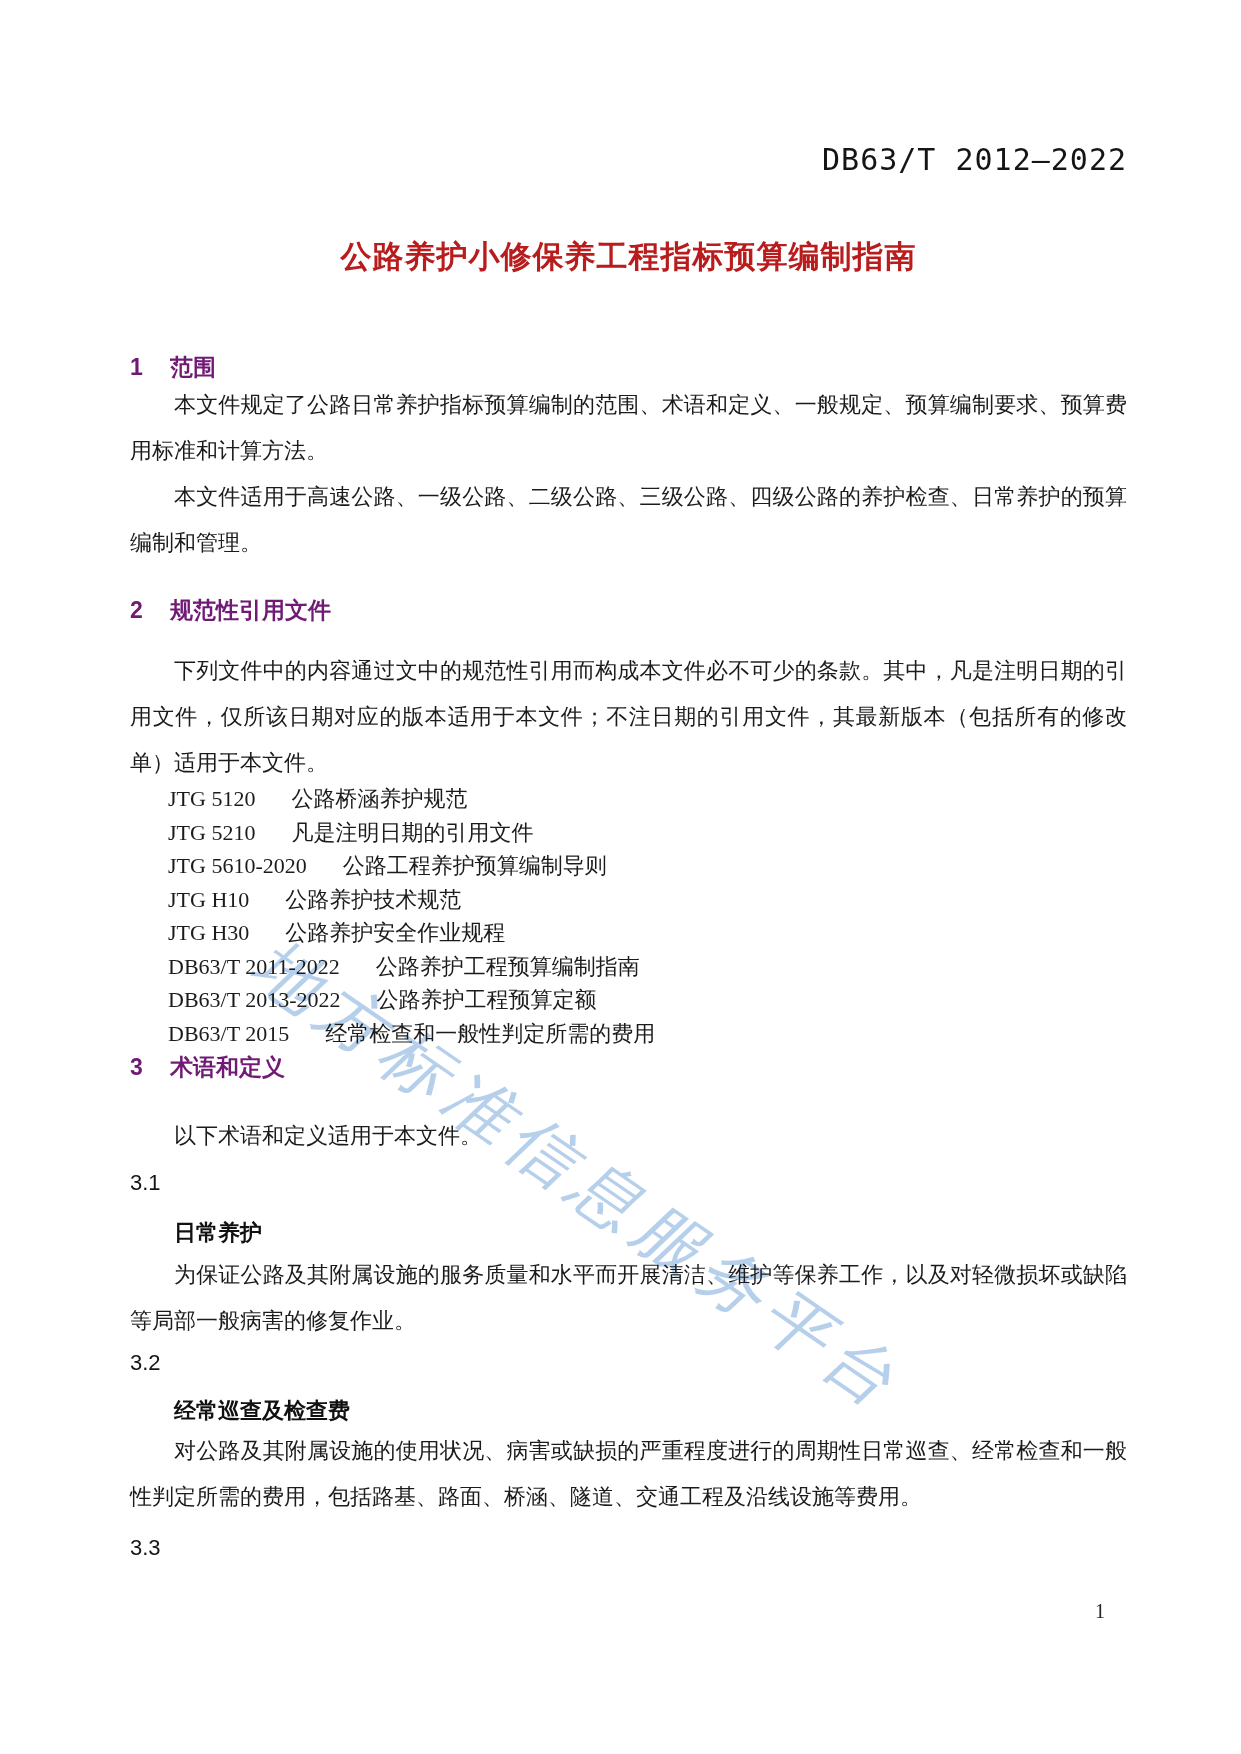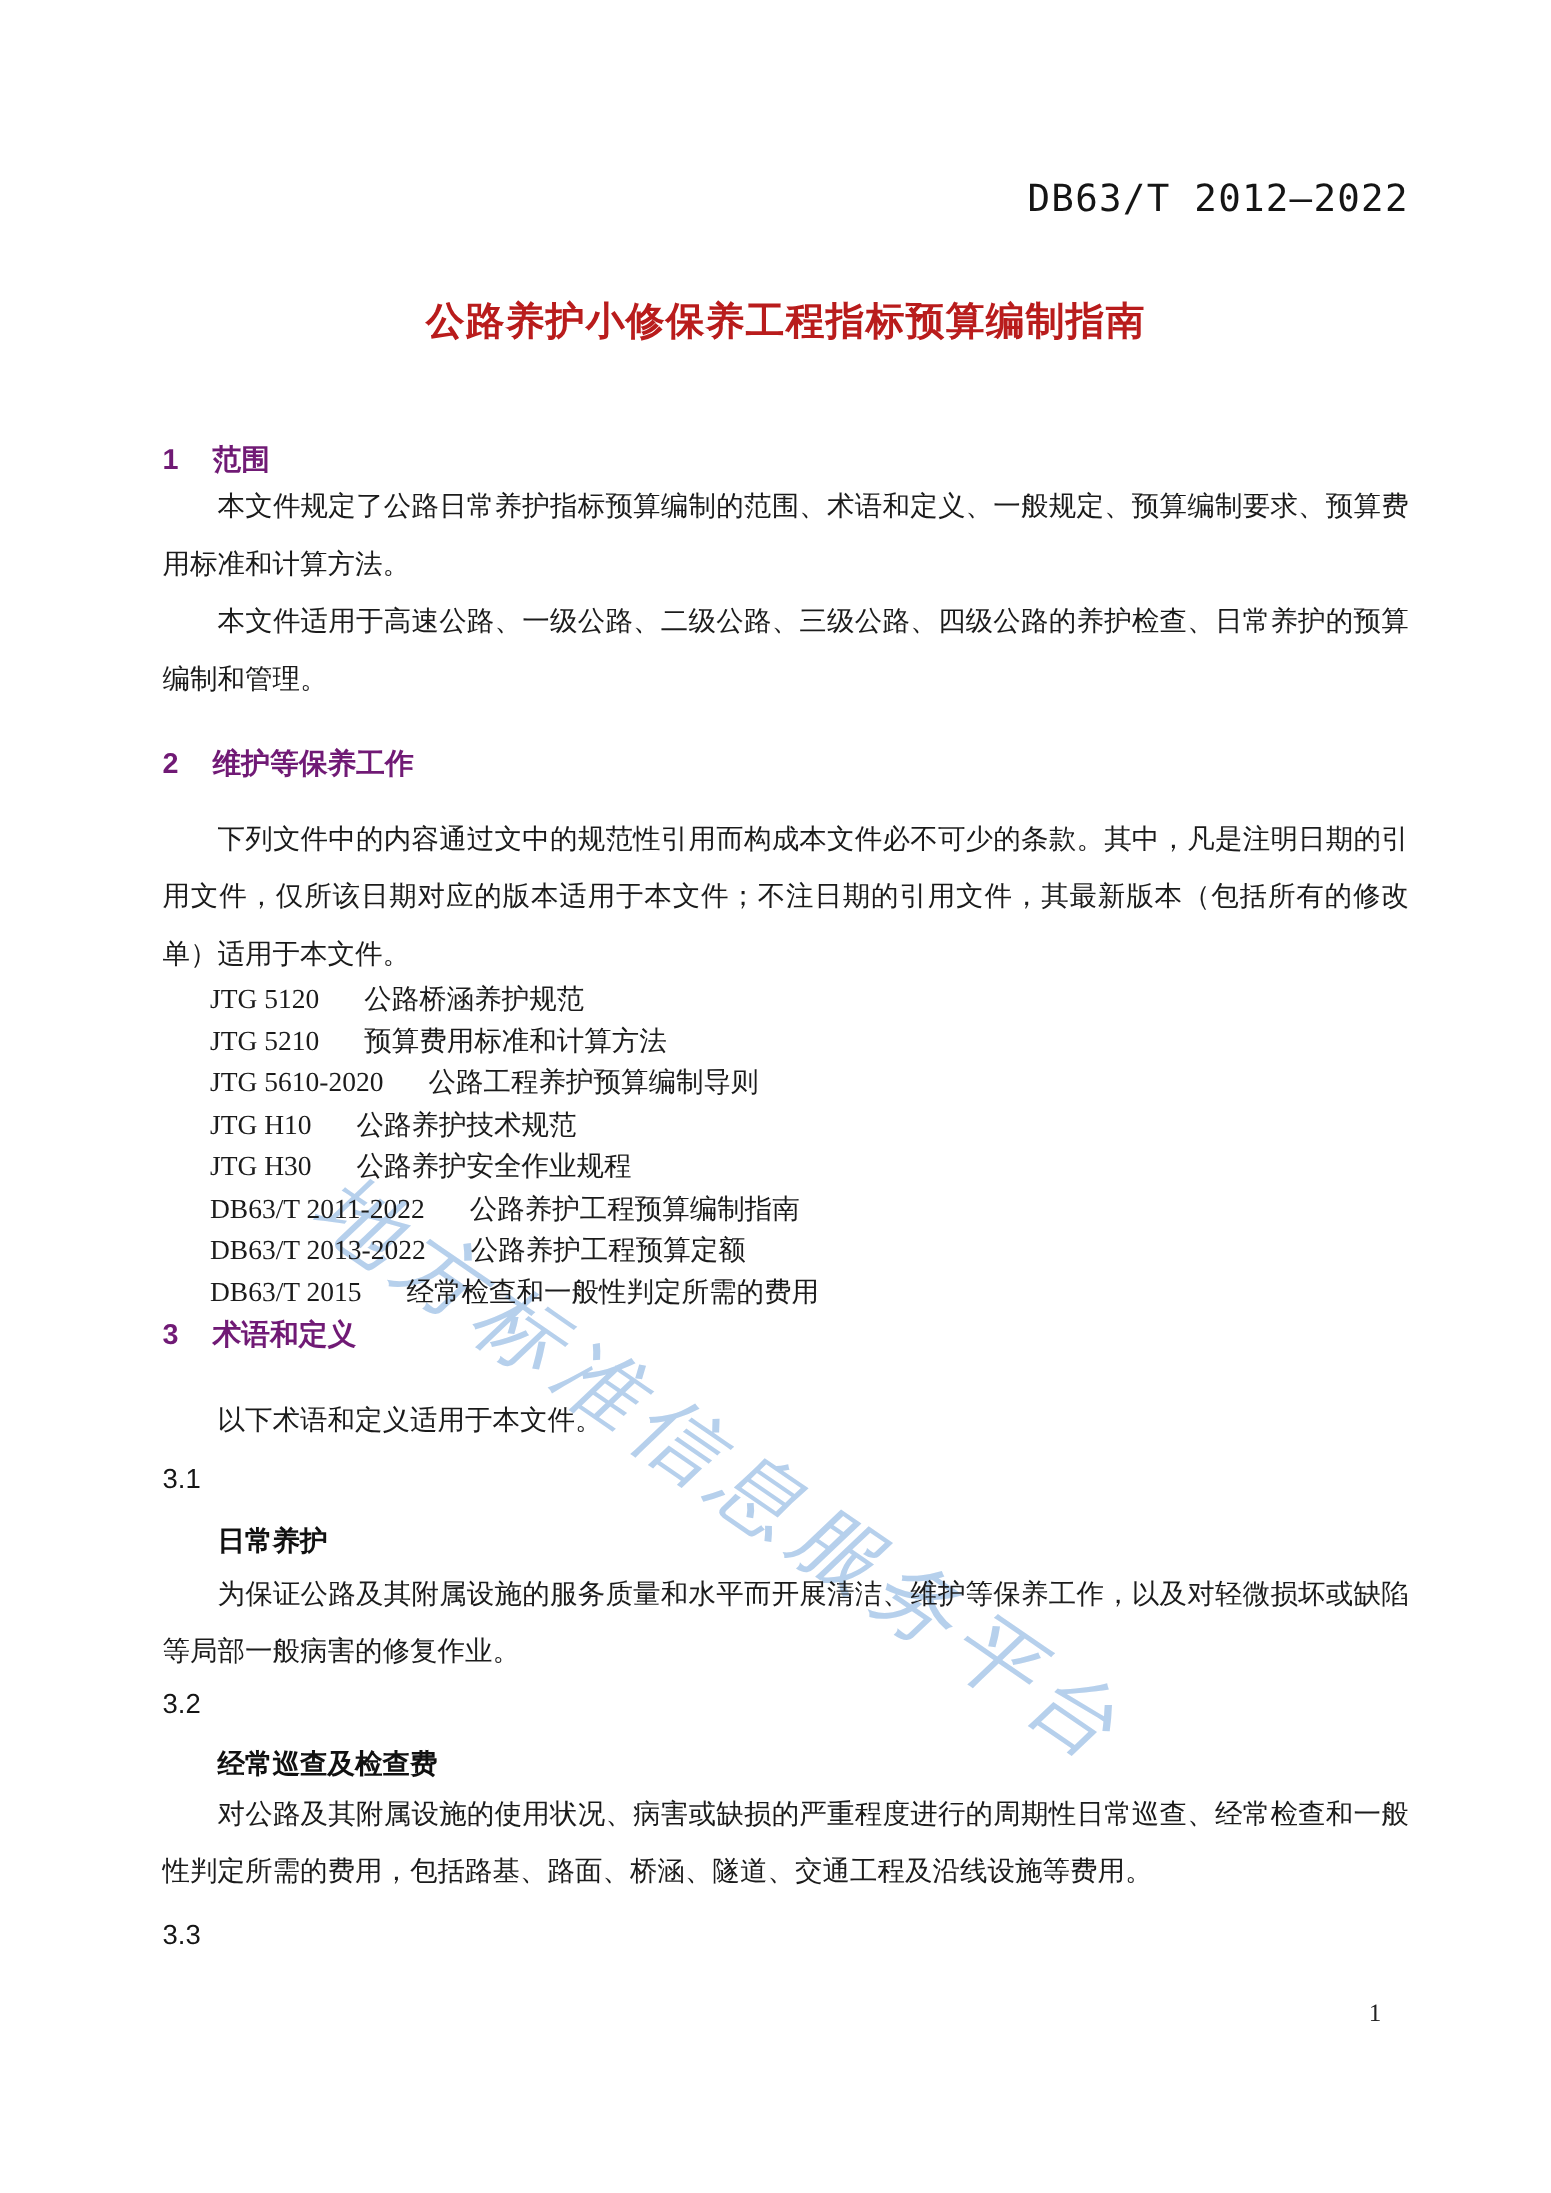--- a/index.html
+++ b/index.html
@@ -92,27 +92,27 @@
 
     <div class="doc-title">公路养护小修保养工程指标预算编制指南</div>
 
     <div class="sec-heading" style="top:352px">
       <span class="sec-num">1</span><span>范围</span>
     </div>
     <p class="para" style="top:474px">本文件适用于高速公路、一级公路、二级公路、三级公路、四级公路的养护检查、日常养护的预算编制和管理。</p>
     <p class="para" style="top:382px">本文件规定了公路日常养护指标预算编制的范围、术语和定义、一般规定、预算编制要求、预算费用标准和计算方法。</p>
 
     <div class="sec-heading" style="top:595px">
-      <span class="sec-num">2</span><span>维护等保养工作</span>
+      <span class="sec-num">2</span><span>规范性引用文件</span>
     </div>
     <p class="para" style="top:648px">下列文件中的内容通过文中的规范性引用而构成本文件必不可少的条款。其中，凡是注明日期的引用文件，仅所该日期对应的版本适用于本文件；不注日期的引用文件，其最新版本（包括所有的修改单）适用于本文件。</p>
 
     <ul class="ref-list" style="top:782px">
       <li class="ref-item"><span class="ref-code">JTG 5120</span><span>公路桥涵养护规范</span></li>
-      <li class="ref-item"><span class="ref-code">JTG 5210</span><span>预算费用标准和计算方法</span></li>
+      <li class="ref-item"><span class="ref-code">JTG 5210</span><span>凡是注明日期的引用文件</span></li>
       <li class="ref-item"><span class="ref-code">JTG 5610-2020</span><span>公路工程养护预算编制导则</span></li>
       <li class="ref-item"><span class="ref-code">JTG H10</span><span>公路养护技术规范</span></li>
       <li class="ref-item"><span class="ref-code">JTG H30</span><span>公路养护安全作业规程</span></li>
       <li class="ref-item"><span class="ref-code">DB63/T 2011-2022</span><span>公路养护工程预算编制指南</span></li>
       <li class="ref-item"><span class="ref-code">DB63/T 2013-2022</span><span>公路养护工程预算定额</span></li>
       <li class="ref-item"><span class="ref-code">DB63/T 2015</span><span>经常检查和一般性判定所需的费用</span></li>
     </ul>
 
     <div class="sec-heading" style="top:1052px">
       <span class="sec-num">3</span><span>术语和定义</span>

